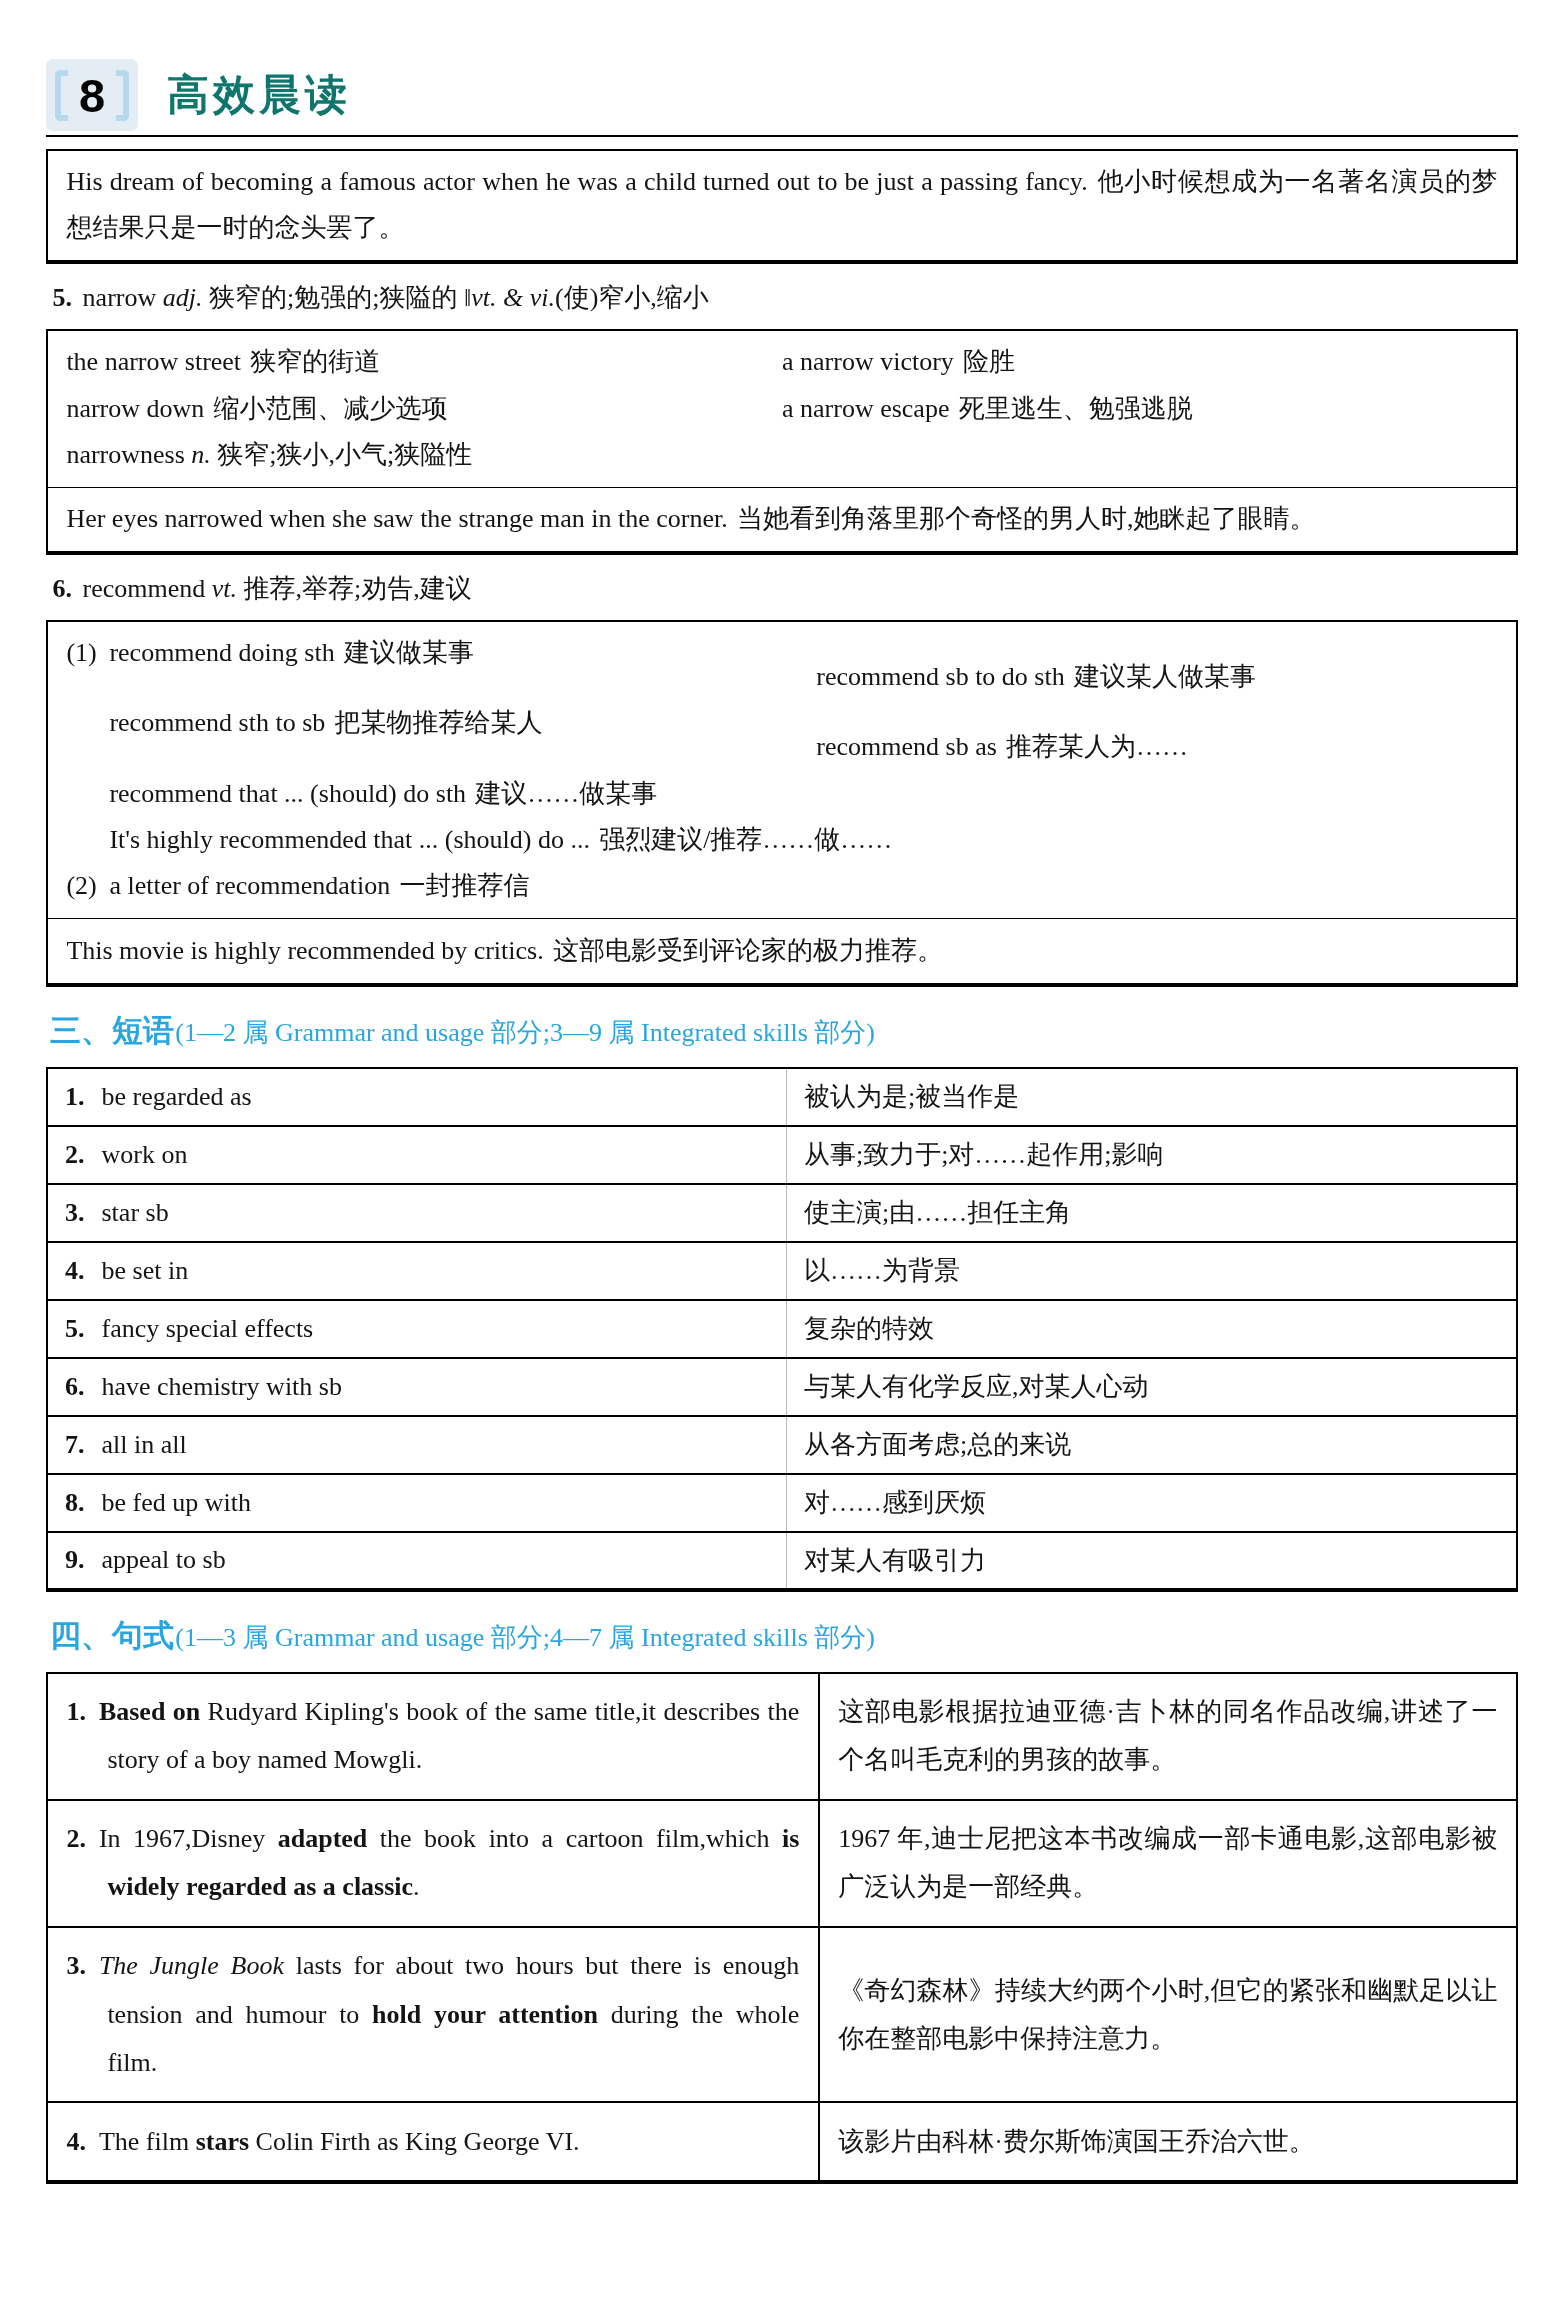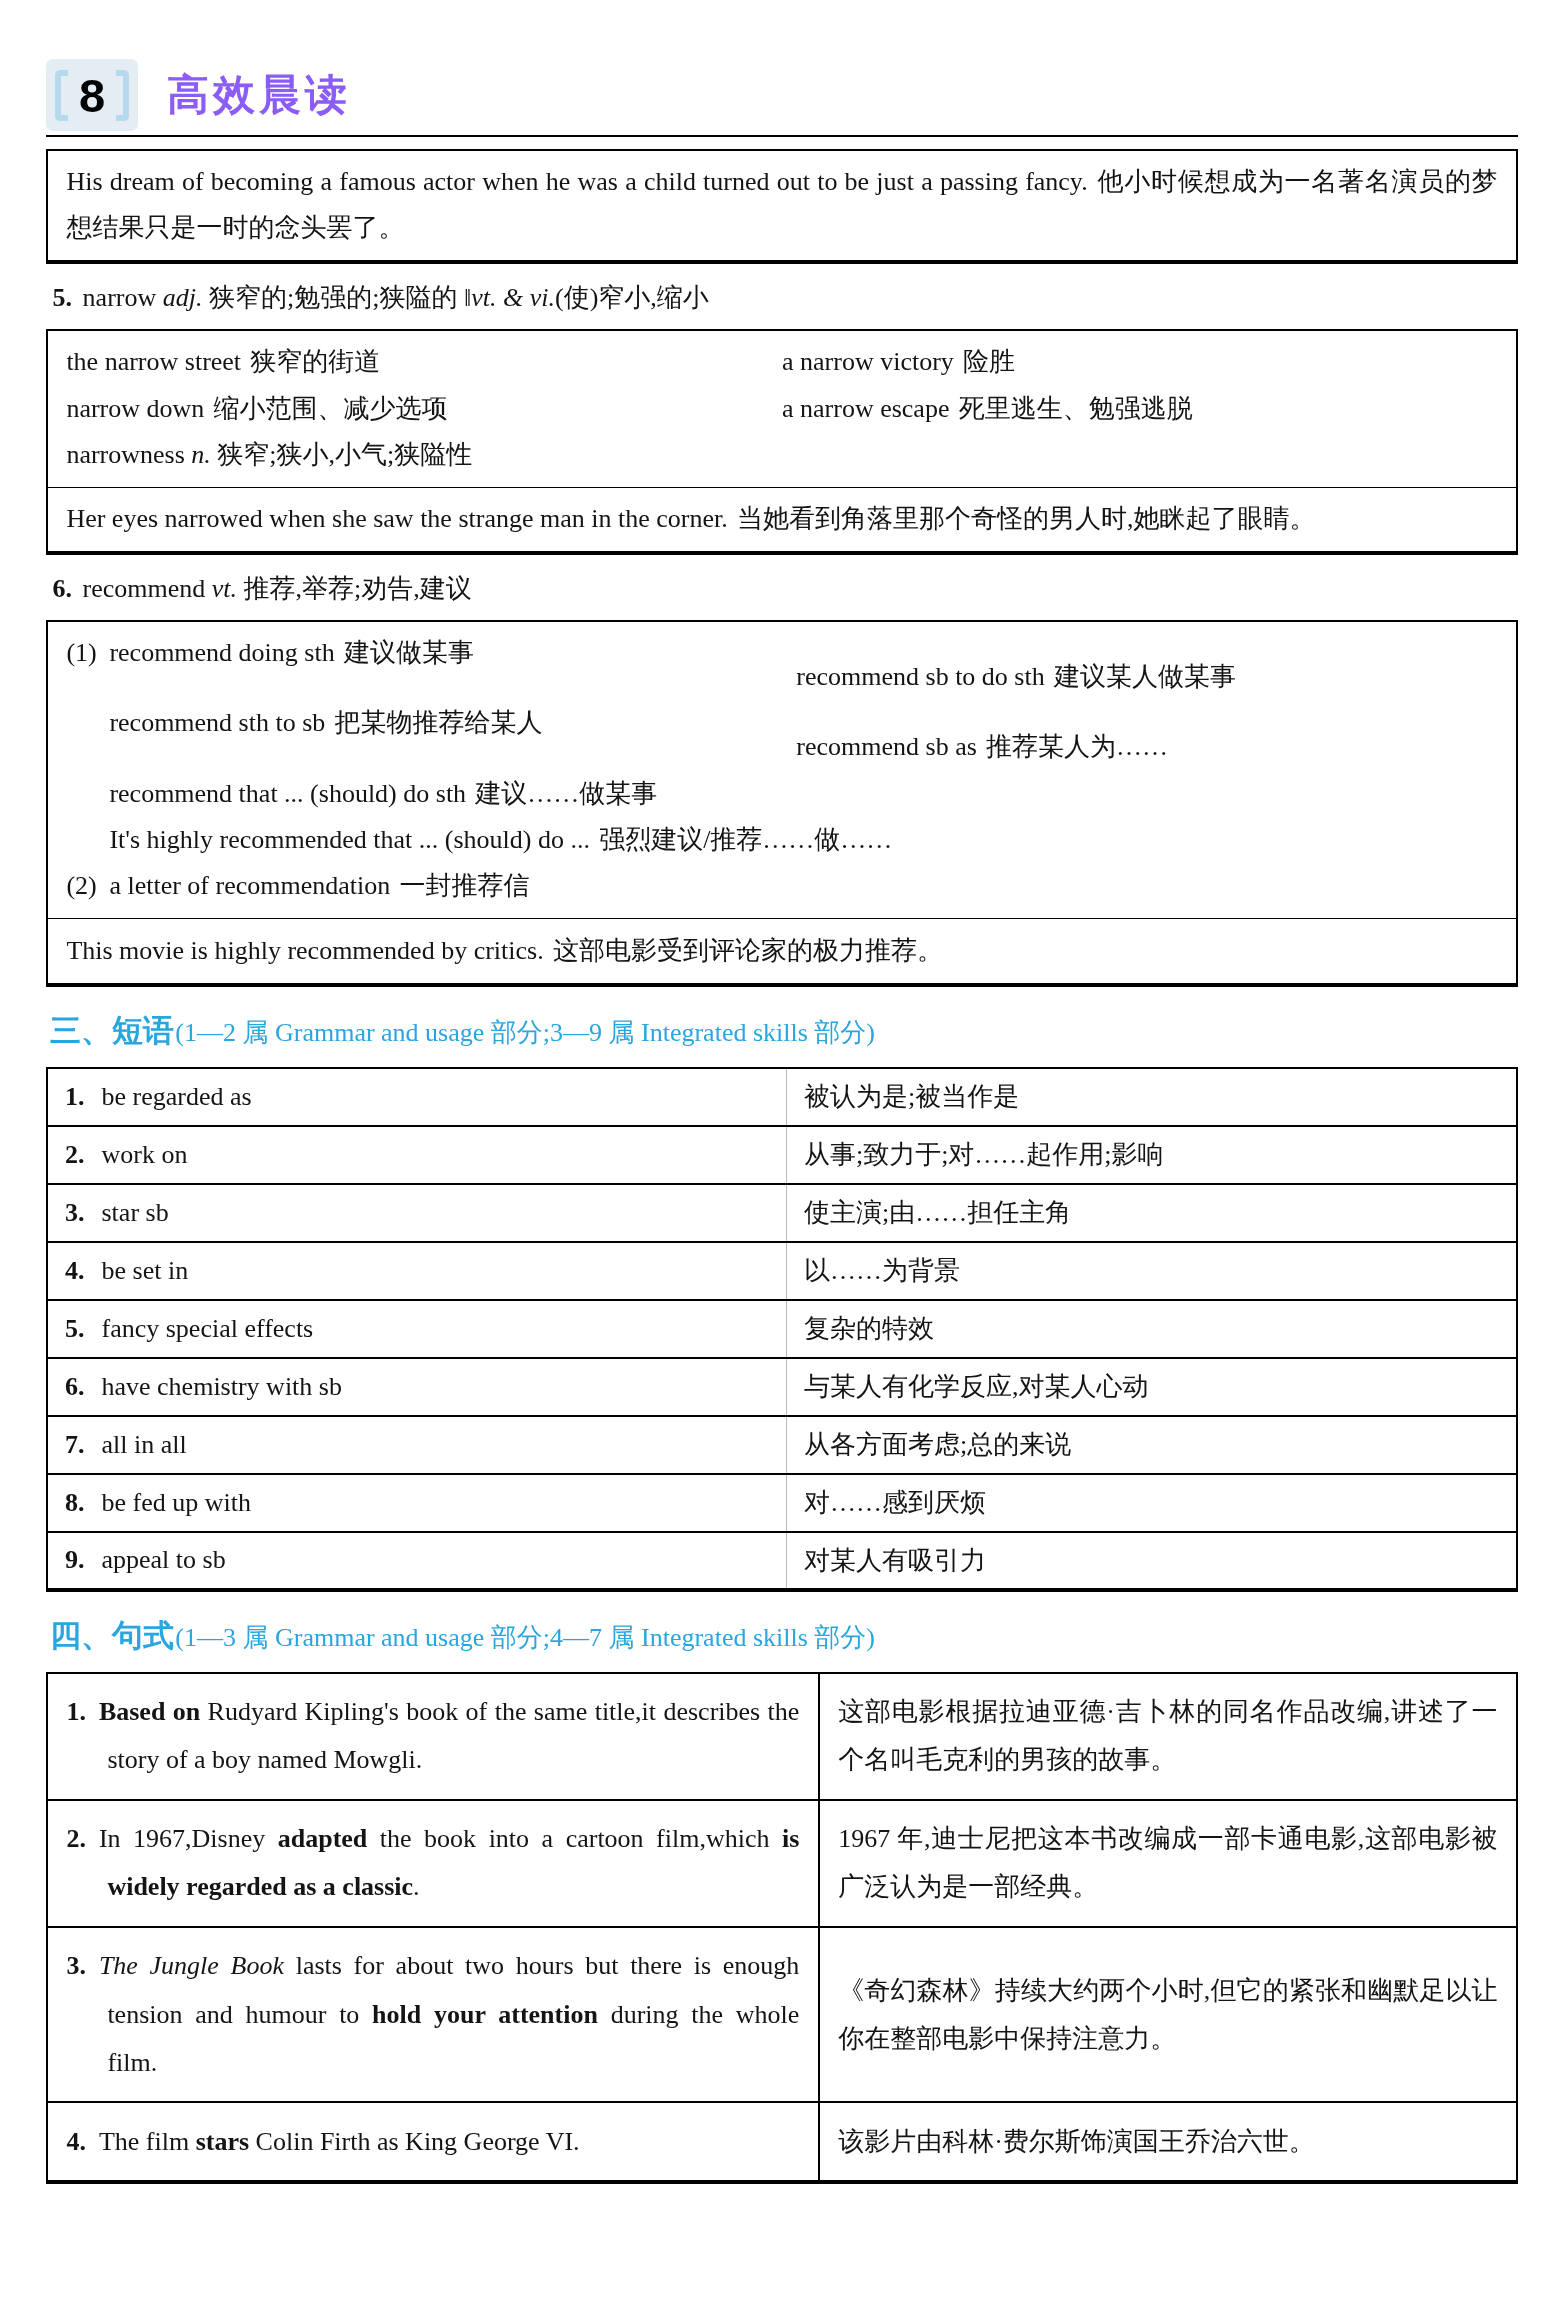--- a/index.html
+++ b/index.html
@@ -19,21 +19,21 @@
   }
   .brk { width:13px; height:51px; border:6px solid #b7d9ee; }
   .brk-l { border-right:none; border-radius:5.3px 0 0 5.3px; }
   .brk-r { border-left:none; border-radius:0 5.3px 5.3px 0; }
   .pagenum {
     font-family:"Liberation Sans","DejaVu Sans",sans-serif;
     font-size:47px; font-weight:bold; color:#000; margin:0 10.5px; line-height:1;
   }
   .page-title {
     font-family:"Liberation Sans","DejaVu Sans",sans-serif;
-    font-size:42px; font-weight:bold; letter-spacing:4px; color:#8b5cf6;
+    font-size:42px; font-weight:bold; letter-spacing:4px; color:#0f766e;
   }
   .header-rule { border-top:2px solid #000; margin-top:2.6px; }
 
   
   .box { border:2px solid #000; border-bottom-width:4px; margin-top:12px; }
   .box-section { padding:8.6px 18.4px; }
   .box-section + .box-section { border-top:1.3px solid #000; }
   .bi-line { font-size:26px; line-height:1.78; text-align:justify; }
   .zh { margin-left:9.2px; }
 
@@ -41,21 +41,21 @@
   .entry-heading { margin:16px 0 0 6.6px; font-size:26px; line-height:1.4; }
   .entry-num { font-weight:bold; margin-right:10.5px; }
 
   
   .cols2 { display:flex;justify-content:center; }
   .colL { width:50%; }
   .colR { flex:1; }
   .phr-line { font-size:26px; line-height:1.78; white-space:nowrap; }
 
   
-  .rec-row { display:flex; font-size:26px; line-height:1.78; }
+  .rec-row { display:flex; font-size:26px; line-height:1.78;gap:20px; }
   .rec-left { width:51%; white-space:nowrap; }
   .rec-right { flex:1; white-space:nowrap;margin-top:24px; }
   .rec-label { display:inline-block; min-width:43px; }
 
   
   .sec-heading { margin:20px 0 0 4px; color:#29a5df; font-size:26px; line-height:1.55; }
   .sec-title {
     font-family:"Liberation Sans","DejaVu Sans",sans-serif;
     font-weight:bold; font-size:31px; margin-right:1.3px;
   }

